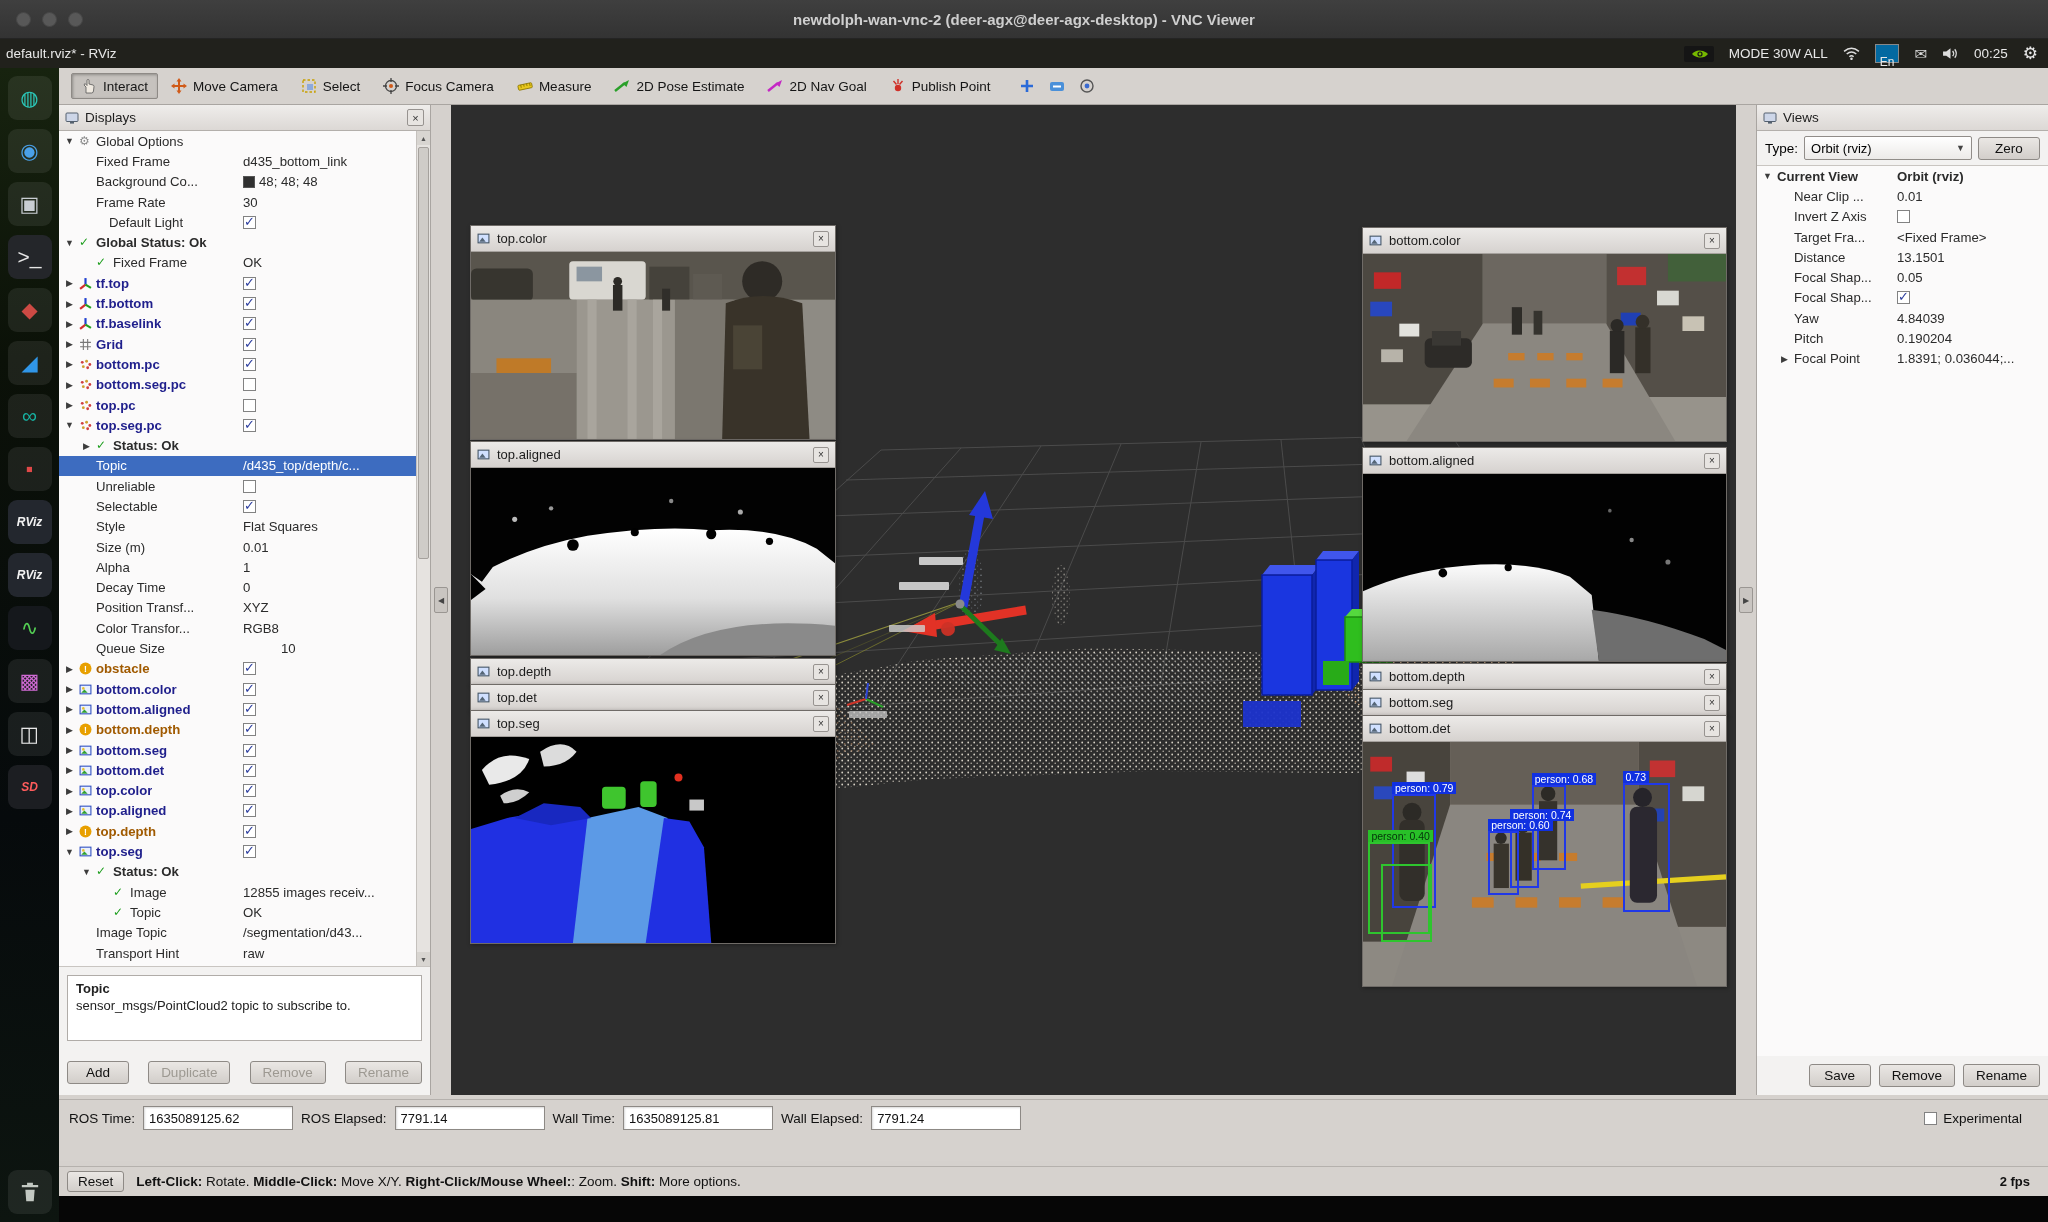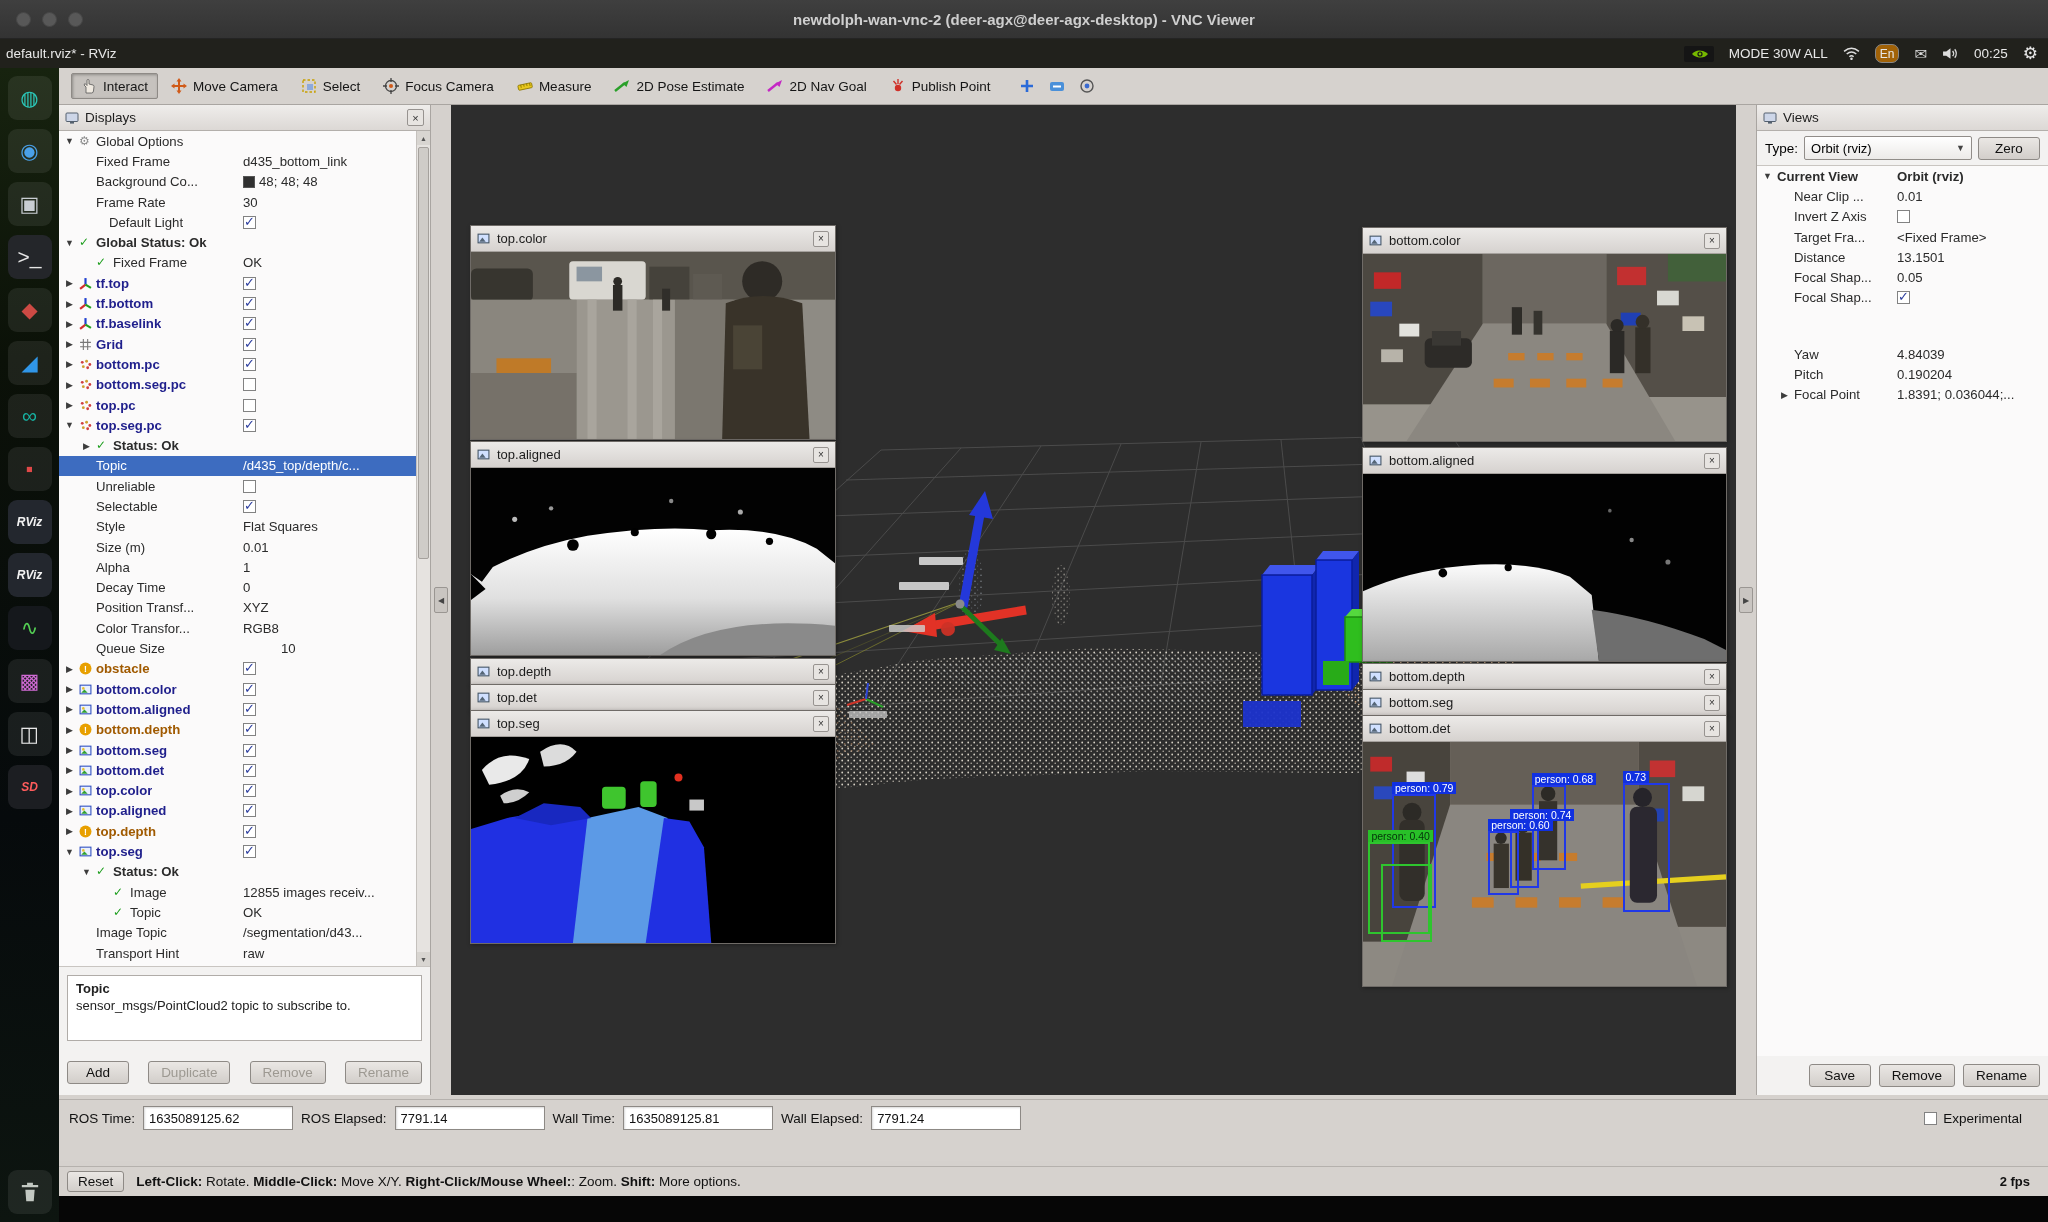--- a/index.html
+++ b/index.html
@@ -13,21 +13,21 @@
   .traffic { position:absolute; left:16px; top:0; height:100%; display:flex; align-items:center; gap:11px; }
   .tl { width:15px; height:15px; border-radius:50%; background:#585858; border:1px solid #474747; }
   .mac-title { color:#cfcfcf; font-size:15px; font-weight:bold; }
 
   
   .sys-bar { position:absolute; left:0; top:39px; width:100%; height:29px; background:#21211c;
     display:flex; align-items:center; color:#e8e8e8; font-size:13.5px; }
   .sys-title { margin-left:6px; }
   .sys-right { margin-left:auto; display:flex; align-items:center; gap:15px; margin-right:10px; }
   .sys-right svg { display:block; }
-  .lang { border:1px solid #888; background:#a16207; border-radius:7px; padding:0 4px; font-size:12px; height:19px; line-height:18px; }
+  .lang { border:1px solid #888; background:#0369a1; border-radius:0; padding:8px 4px; font-size:12px; height:19px; line-height:18px; }
   .mail { font-size:15px; color:#ddd; }
   .gear { font-size:17px; color:#e8e8e8; }
 
   
   .rviz-bg { position:absolute; left:59px; top:68px; right:0; bottom:0; background:#d5d1cd; }
   .blackstrip { position:absolute; left:59px; top:1196px; right:0; bottom:0; background:#060606; }
 
   
   .toolbar { position:absolute; left:59px; top:68px; right:0; height:37px; background:#d6d2ce;
     border-bottom:1px solid #a9a5a1; display:flex; align-items:center; padding-left:12px; }
@@ -1314,21 +1314,21 @@
         </div>
         <div class="trow" style="grid-template-columns: 140px 1fr;">
           <div class="tname" style="padding-left: 21px;">
             <span class="exp"></span>
             <span class="tlb">Focal Shap...</span>
           </div>
           <div class="tval">
             <span class="cb on"></span>
           </div>
         </div>
-        <div class="trow" style="grid-template-columns: 140px 1fr; margin-top: 36px;">
+        <div class="trow" style="grid-template-columns: 140px 1fr;">
           <div class="tname" style="padding-left: 21px;">
             <span class="exp"></span>
             <span class="tlb">Yaw</span>
           </div>
           <div class="tval">
             <span class="tvt">4.84039</span>
           </div>
         </div>
         <div class="trow" style="grid-template-columns: 140px 1fr;">
           <div class="tname" style="padding-left: 21px;">

